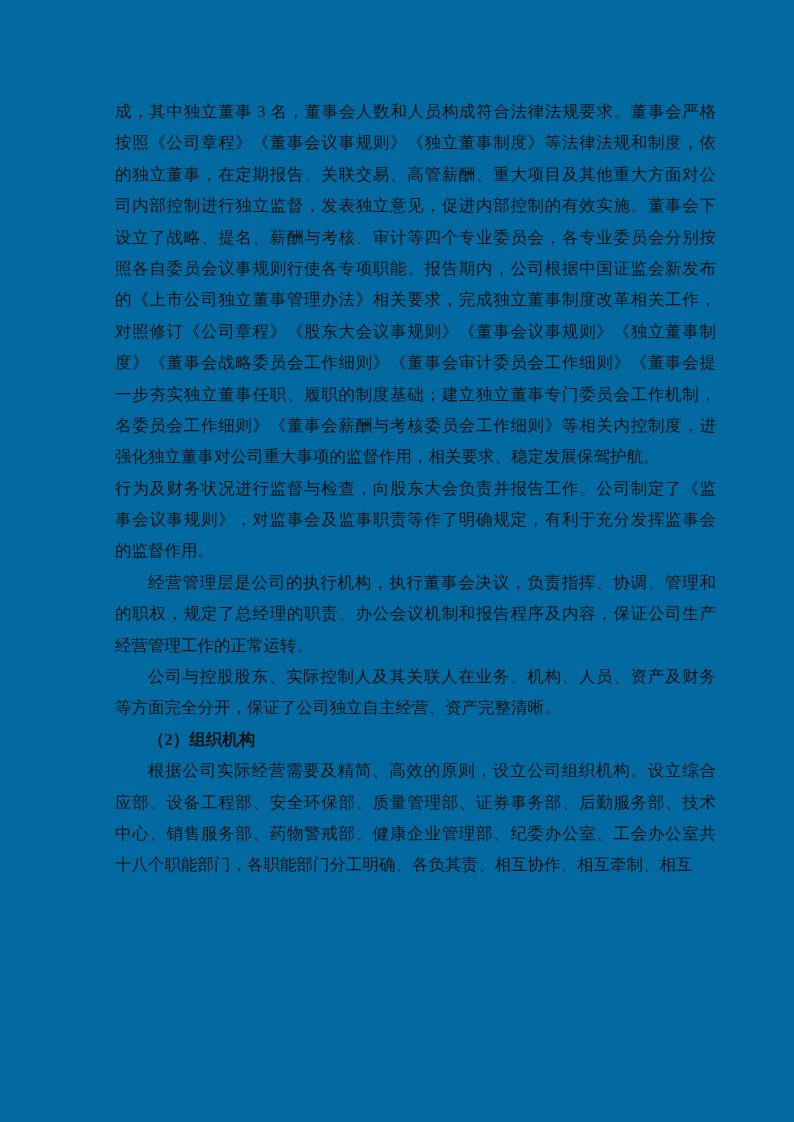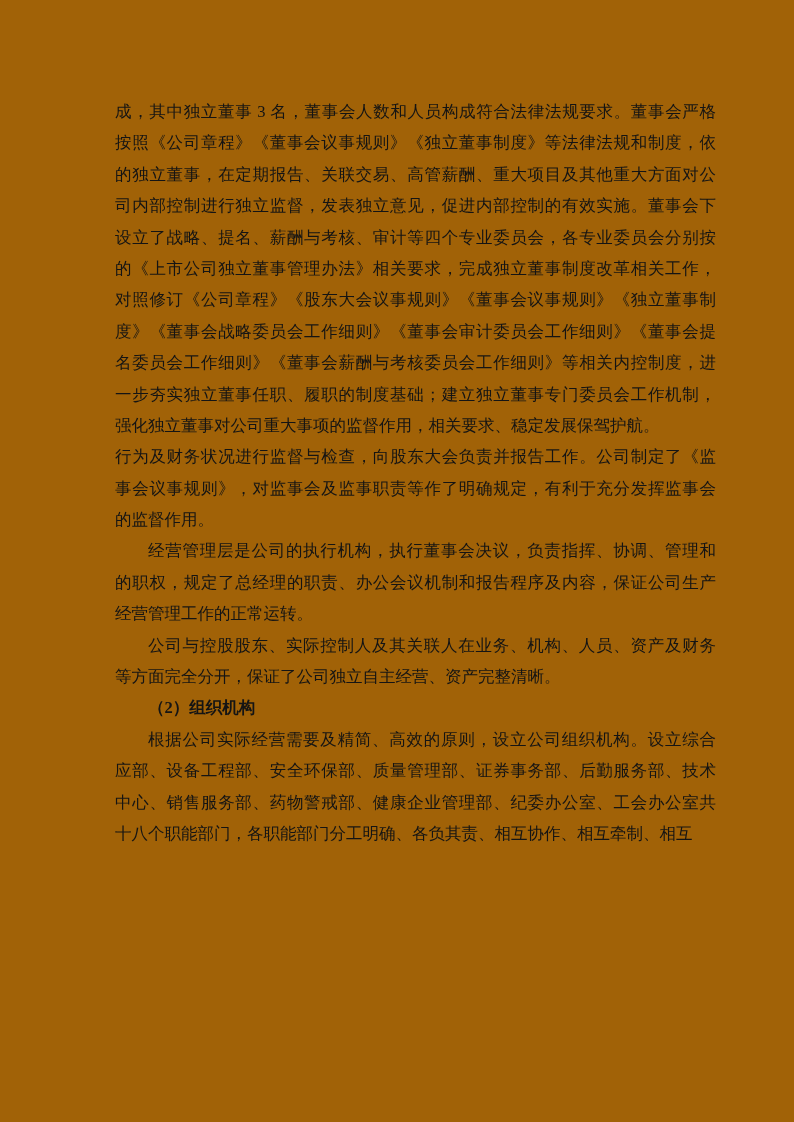--- a/index.html
+++ b/index.html
@@ -5,21 +5,21 @@
   html, body {
     margin: 0;
     padding: 0;
     background: #e8e8e8;
   }
   .page {
     position: relative;
     width: 794px;
     height: 1122px;
     margin: 0 auto;
-    background: #a16207;
+    background: #0369a1;
     overflow: hidden;
     font-family: "Liberation Serif", "DejaVu Serif", serif;
     color: #141414;
   }
   .text-area {
     position: absolute;
     left: 115px;
     top: 96px;
     width: 601px;
   }
@@ -52,25 +52,26 @@
 <body>
 
 <div class="page">
   <main class="text-area">
       <div class="block paragraph">
         <div class="line fill">成，其中独立董事 3 名，董事会人数和人员构成符合法律法规要求。董事会严格</div>
         <div class="line fill">按照《公司章程》《董事会议事规则》《独立董事制度》等法律法规和制度，依</div>
         <div class="line fill">的独立董事，在定期报告、关联交易、高管薪酬、重大项目及其他重大方面对公</div>
         <div class="line fill">司内部控制进行独立监督，发表独立意见，促进内部控制的有效实施。董事会下</div>
         <div class="line fill">设立了战略、提名、薪酬与考核、审计等四个专业委员会，各专业委员会分别按</div>
+        <div class="line fill">照各自委员会议事规则行使各专项职能。报告期内，公司根据中国证监会新发布</div>
         <div class="line fill">的《上市公司独立董事管理办法》相关要求，完成独立董事制度改革相关工作，</div>
         <div class="line fill">对照修订《公司章程》《股东大会议事规则》《董事会议事规则》《独立董事制</div>
         <div class="line fill">度》《董事会战略委员会工作细则》《董事会审计委员会工作细则》《董事会提</div>
+        <div class="line fill">一步夯实独立董事任职、履职的制度基础；建立独立董事专门委员会工作机制，</div>
         <div class="line fill">名委员会工作细则》《董事会薪酬与考核委员会工作细则》等相关内控制度，进</div>
-        <div class="line fill">一步夯实独立董事任职、履职的制度基础；建立独立董事专门委员会工作机制，</div>
         <div class="line">强化独立董事对公司重大事项的监督作用，相关要求、稳定发展保驾护航。</div>
       </div>
       <div class="block paragraph">
         <div class="line fill">行为及财务状况进行监督与检查，向股东大会负责并报告工作。公司制定了《监</div>
         <div class="line fill">事会议事规则》，对监事会及监事职责等作了明确规定，有利于充分发挥监事会</div>
         <div class="line">的监督作用。</div>
       </div>
       <div class="block paragraph">
         <div class="line fill ind">经营管理层是公司的执行机构，执行董事会决议，负责指挥、协调、管理和</div>
         <div class="line fill">的职权，规定了总经理的职责、办公会议机制和报告程序及内容，保证公司生产</div>

